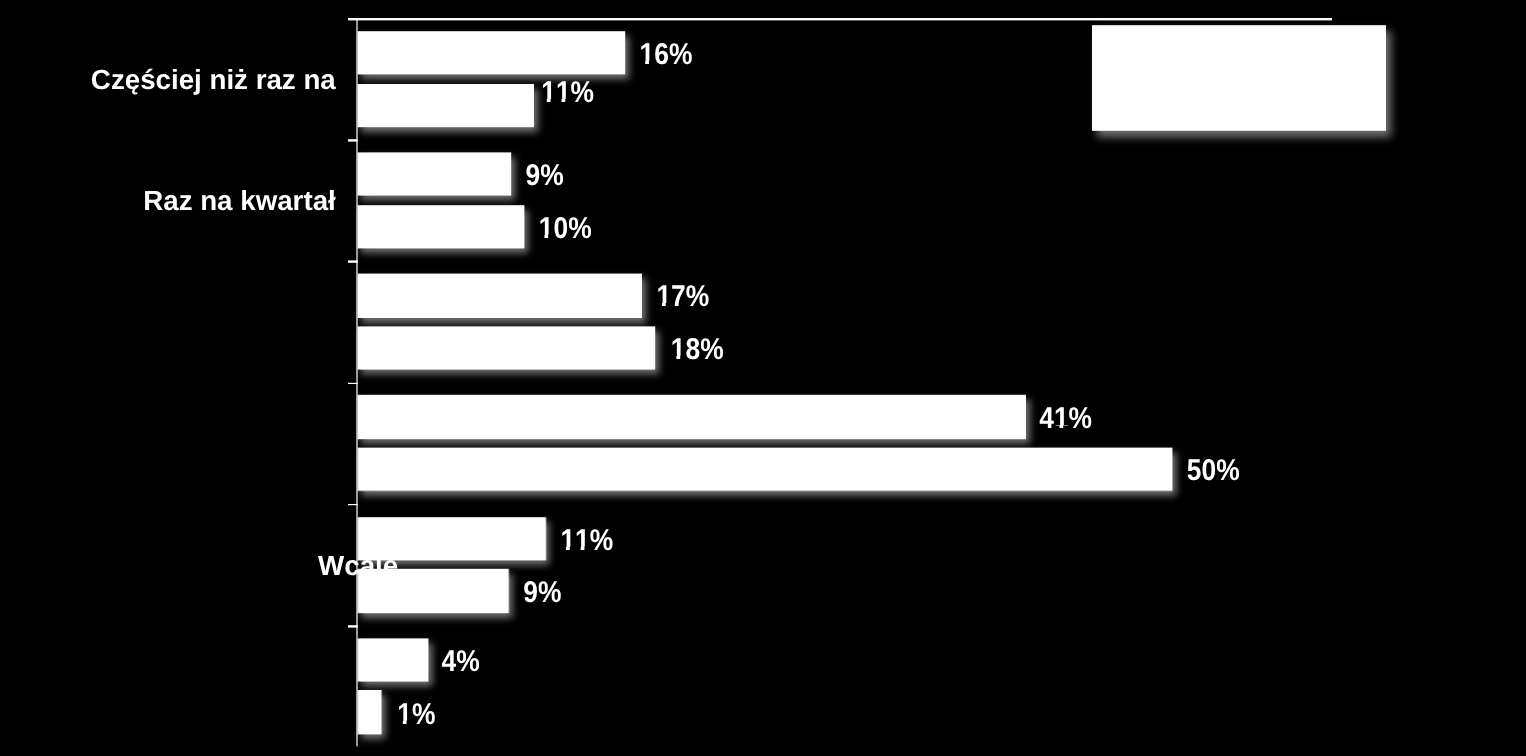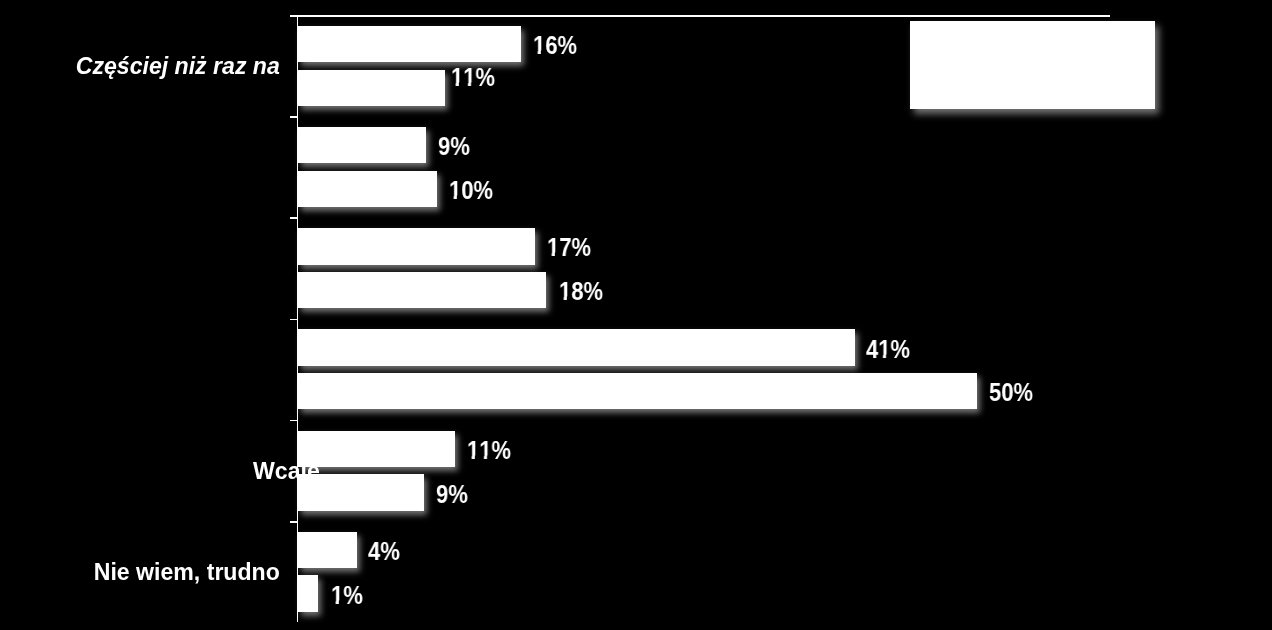--- a/index.html
+++ b/index.html
@@ -78,33 +78,37 @@
   <div class="axis-line" id="top-rule" style="left: 296.6px; top: 15px; width: 813.4px; height: 1.7px;"></div>
   <div class="axis-line" id="y-axis" style="left: 296.6px; top: 15px; width: 1.3px; height: 606.6px;"></div>
 
   <div class="axis-line tick" style="left: 289.7px; top: 15.15px; width: 8.2px; height: 1.5px;"></div>
   <div class="axis-line tick" style="left: 289.7px; top: 116.32px; width: 8.2px; height: 1.5px;"></div>
   <div class="axis-line tick" style="left: 289.7px; top: 217.49px; width: 8.2px; height: 1.5px;"></div>
   <div class="axis-line tick" style="left: 289.7px; top: 318.66px; width: 8.2px; height: 1.5px;"></div>
   <div class="axis-line tick" style="left: 289.7px; top: 419.83px; width: 8.2px; height: 1.5px;"></div>
   <div class="axis-line tick" style="left: 289.7px; top: 521px; width: 8.2px; height: 1.5px;"></div>
 
-  <div class="cat-label" style="left: 0px; width: 279.8px; top: 16px; height: 101.17px; font-style: italic;">
+  <div class="cat-label" style="left: 0px; width: 279.8px; top: 16px; height: 101.17px;">
     <span class="cat-text">
       <div class="cat-line">Częściej niż raz na</div>
     </span>
   </div>
-  <div class="cat-label" style="left: 0px; width: 279.8px; top: 420.68px; height: 101.17px; padding-left: 40px;">
+  <div class="cat-label" style="left: 0px; width: 279.8px; top: 117.17px; height: 101.17px;">
+    <span class="cat-text">
+      <div class="cat-line">Raz na kwartał</div>
+    </span>
+  </div>
+  <div class="cat-label" style="left: 12px; width: 279.8px; top: 420.68px; height: 101.17px; padding-left: 40px;">
     <span class="cat-text">
       <div class="cat-line">Wcale</div>
     </span>
   </div>
   <div class="cat-label" style="left: 0px; width: 279.8px; top: 521.85px; height: 101.17px;">
     <span class="cat-text">
-      <div class="cat-line">Nie wiem, trudno</div>
     </span>
   </div>
 
   <div class="bar" style="left: 298px; top: 25.9px; width: 222.5px; height: 36.4px;"></div>
   <div class="val-label" style="left: 533.4px; top: 33.1px;"><span class="one">1</span>6%</div>
   <div class="bar" style="left: 298px; top: 127.07px; width: 127.5px; height: 36.4px;"></div>
   <div class="val-label" style="left: 438.1px; top: 133.97px;">9%</div>
   <div class="bar" style="left: 298px; top: 228.24px; width: 236.5px; height: 36.4px;"></div>
   <div class="val-label" style="left: 546.5px; top: 235.44px;"><span class="one">1</span>7%</div>
   <div class="bar" style="left: 298px; top: 329.41px; width: 556.5px; height: 36.4px;"></div>

